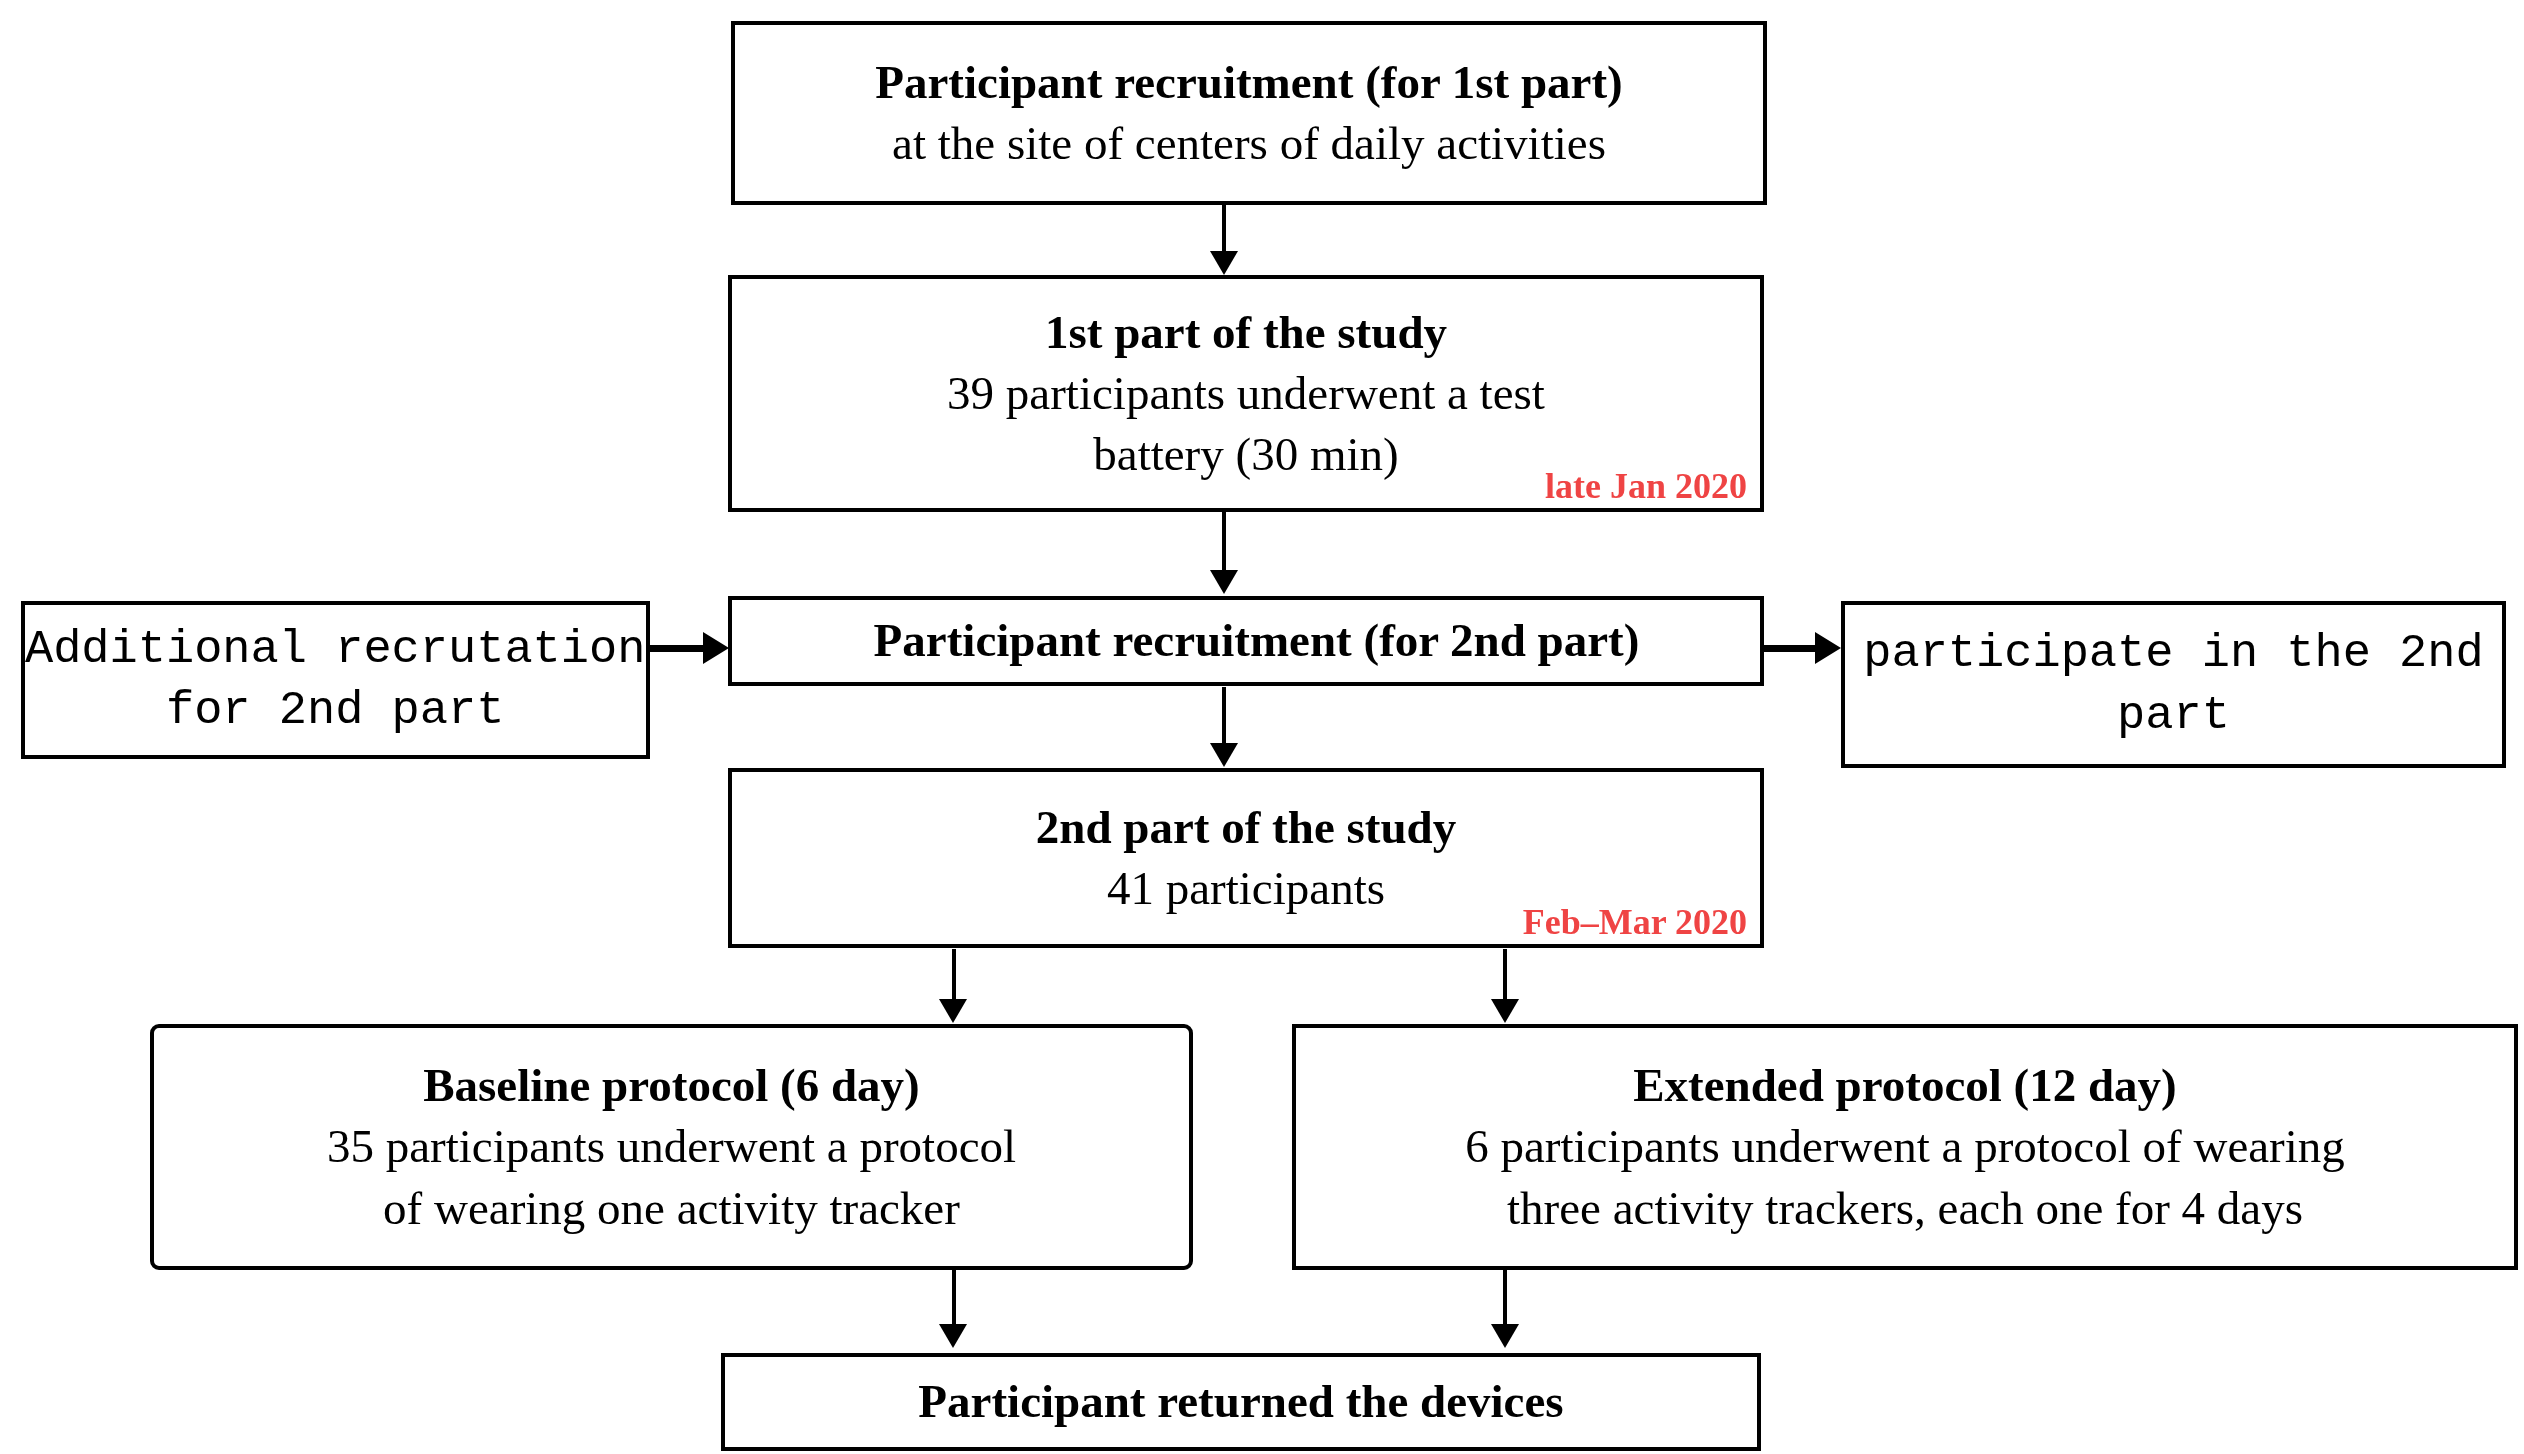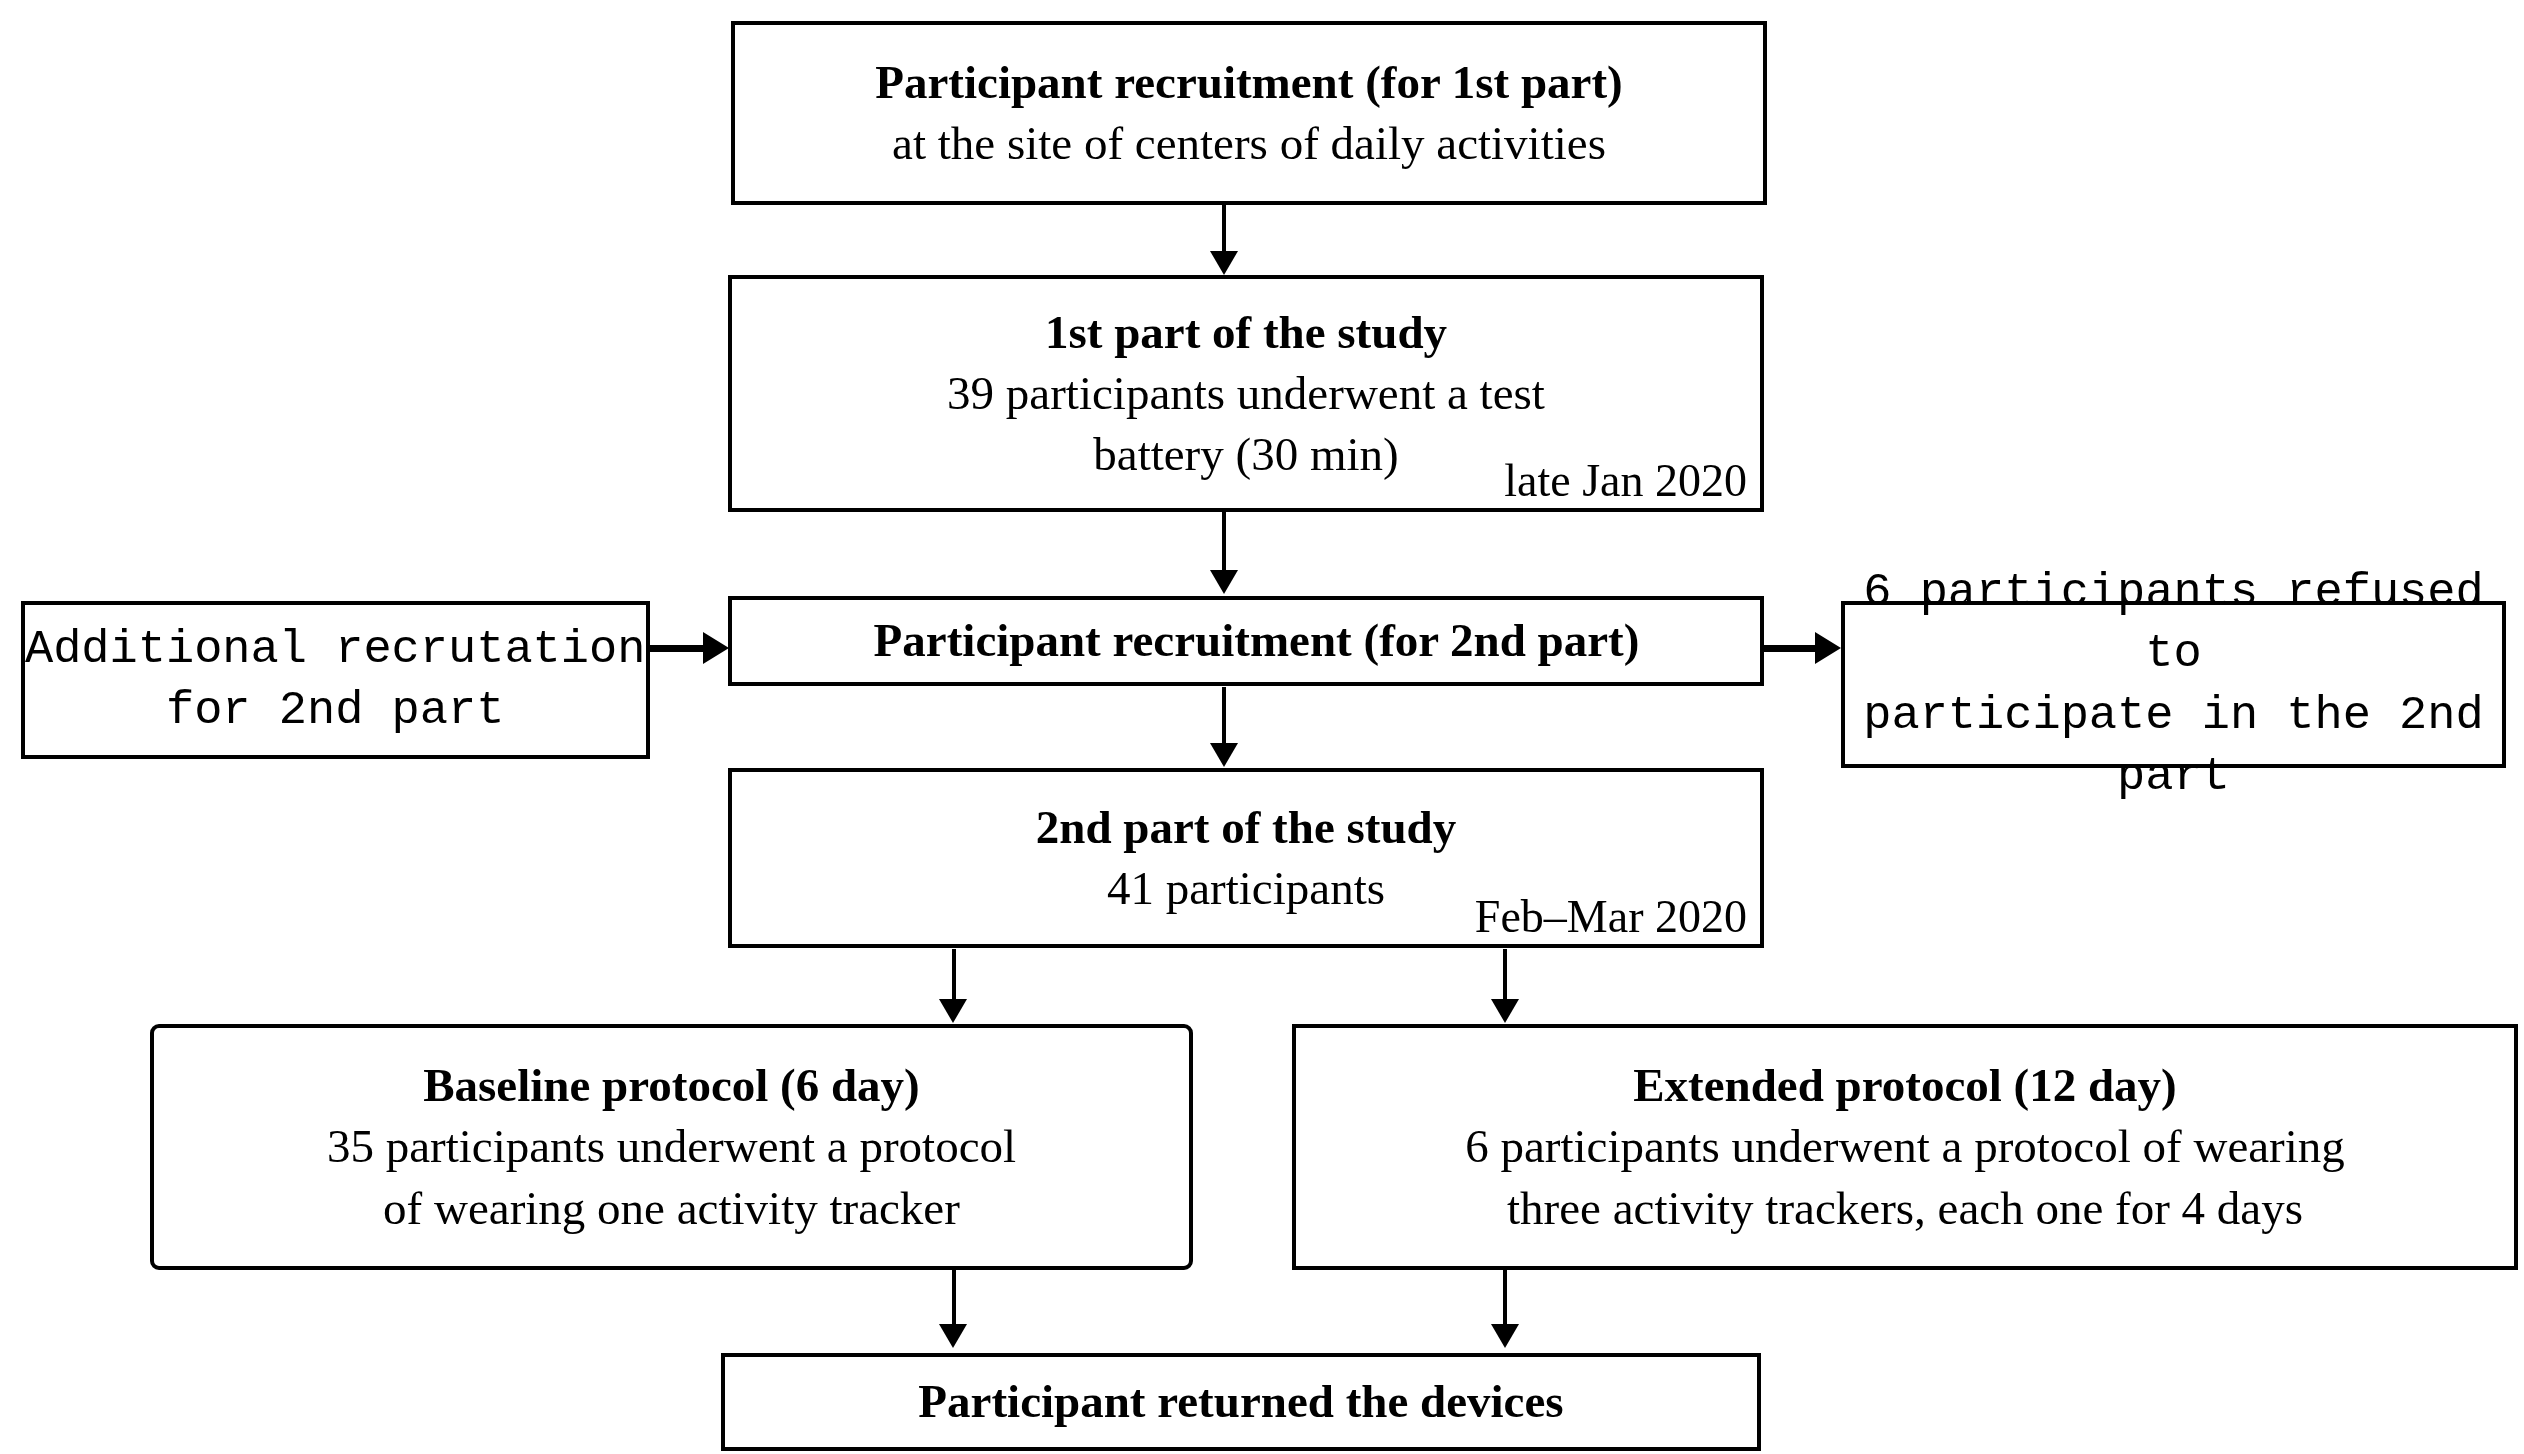--- a/index.html
+++ b/index.html
@@ -48,23 +48,23 @@
     font-weight: normal;
     font-size: 47px;
     font-family: Liberation Mono, monospace;
   }
 
   
   .stamp {
     position: absolute;
     right: 13px;
     bottom: 3.8px;
-    font-size: 46px;
-    font-weight: normal;
-    color: #000000;
+    font-size: 36px;
+    font-weight: bold;
+    color: #ef4444;
     white-space: nowrap;
     line-height: 1;
   }
 
   
   .vline {
     position: absolute;
     width: 3.8px;
     background: #000000;
     z-index: 2;
@@ -126,21 +126,20 @@
   <div class="hhead-r" style="left:703px; top:632px;"></div>
 
   <div class="node" style="left:728px; top:596px; width:1036px; height:90px;padding-left:21px;">
     <div class="solo">Participant recruitment (for 2nd part)</div>
   </div>
 
   <div class="hline" style="left:1764px; top:645px; width:56px;"></div>
   <div class="hhead-r" style="left:1815px; top:632px;"></div>
 
   <div class="node" style="left:1841px; top:601px; width:665px; height:167px;">
-    <div class="plainbdy">6 participants refused to</div>
     <div class="plainbdy">participate in the 2nd part</div>
   </div>
 
   <div class="vline" style="left:1222px; top:687px; height:58px;"></div>
   <div class="vhead" style="left:1210px; top:743px;"></div>
 
   <div class="node" style="left:728px; top:768px; width:1036px; height:180px;">
     <div class="ttl">2nd part of the study</div>
     <div class="bdy">41 participants</div>
     <div class="stamp">Feb–Mar 2020</div>

